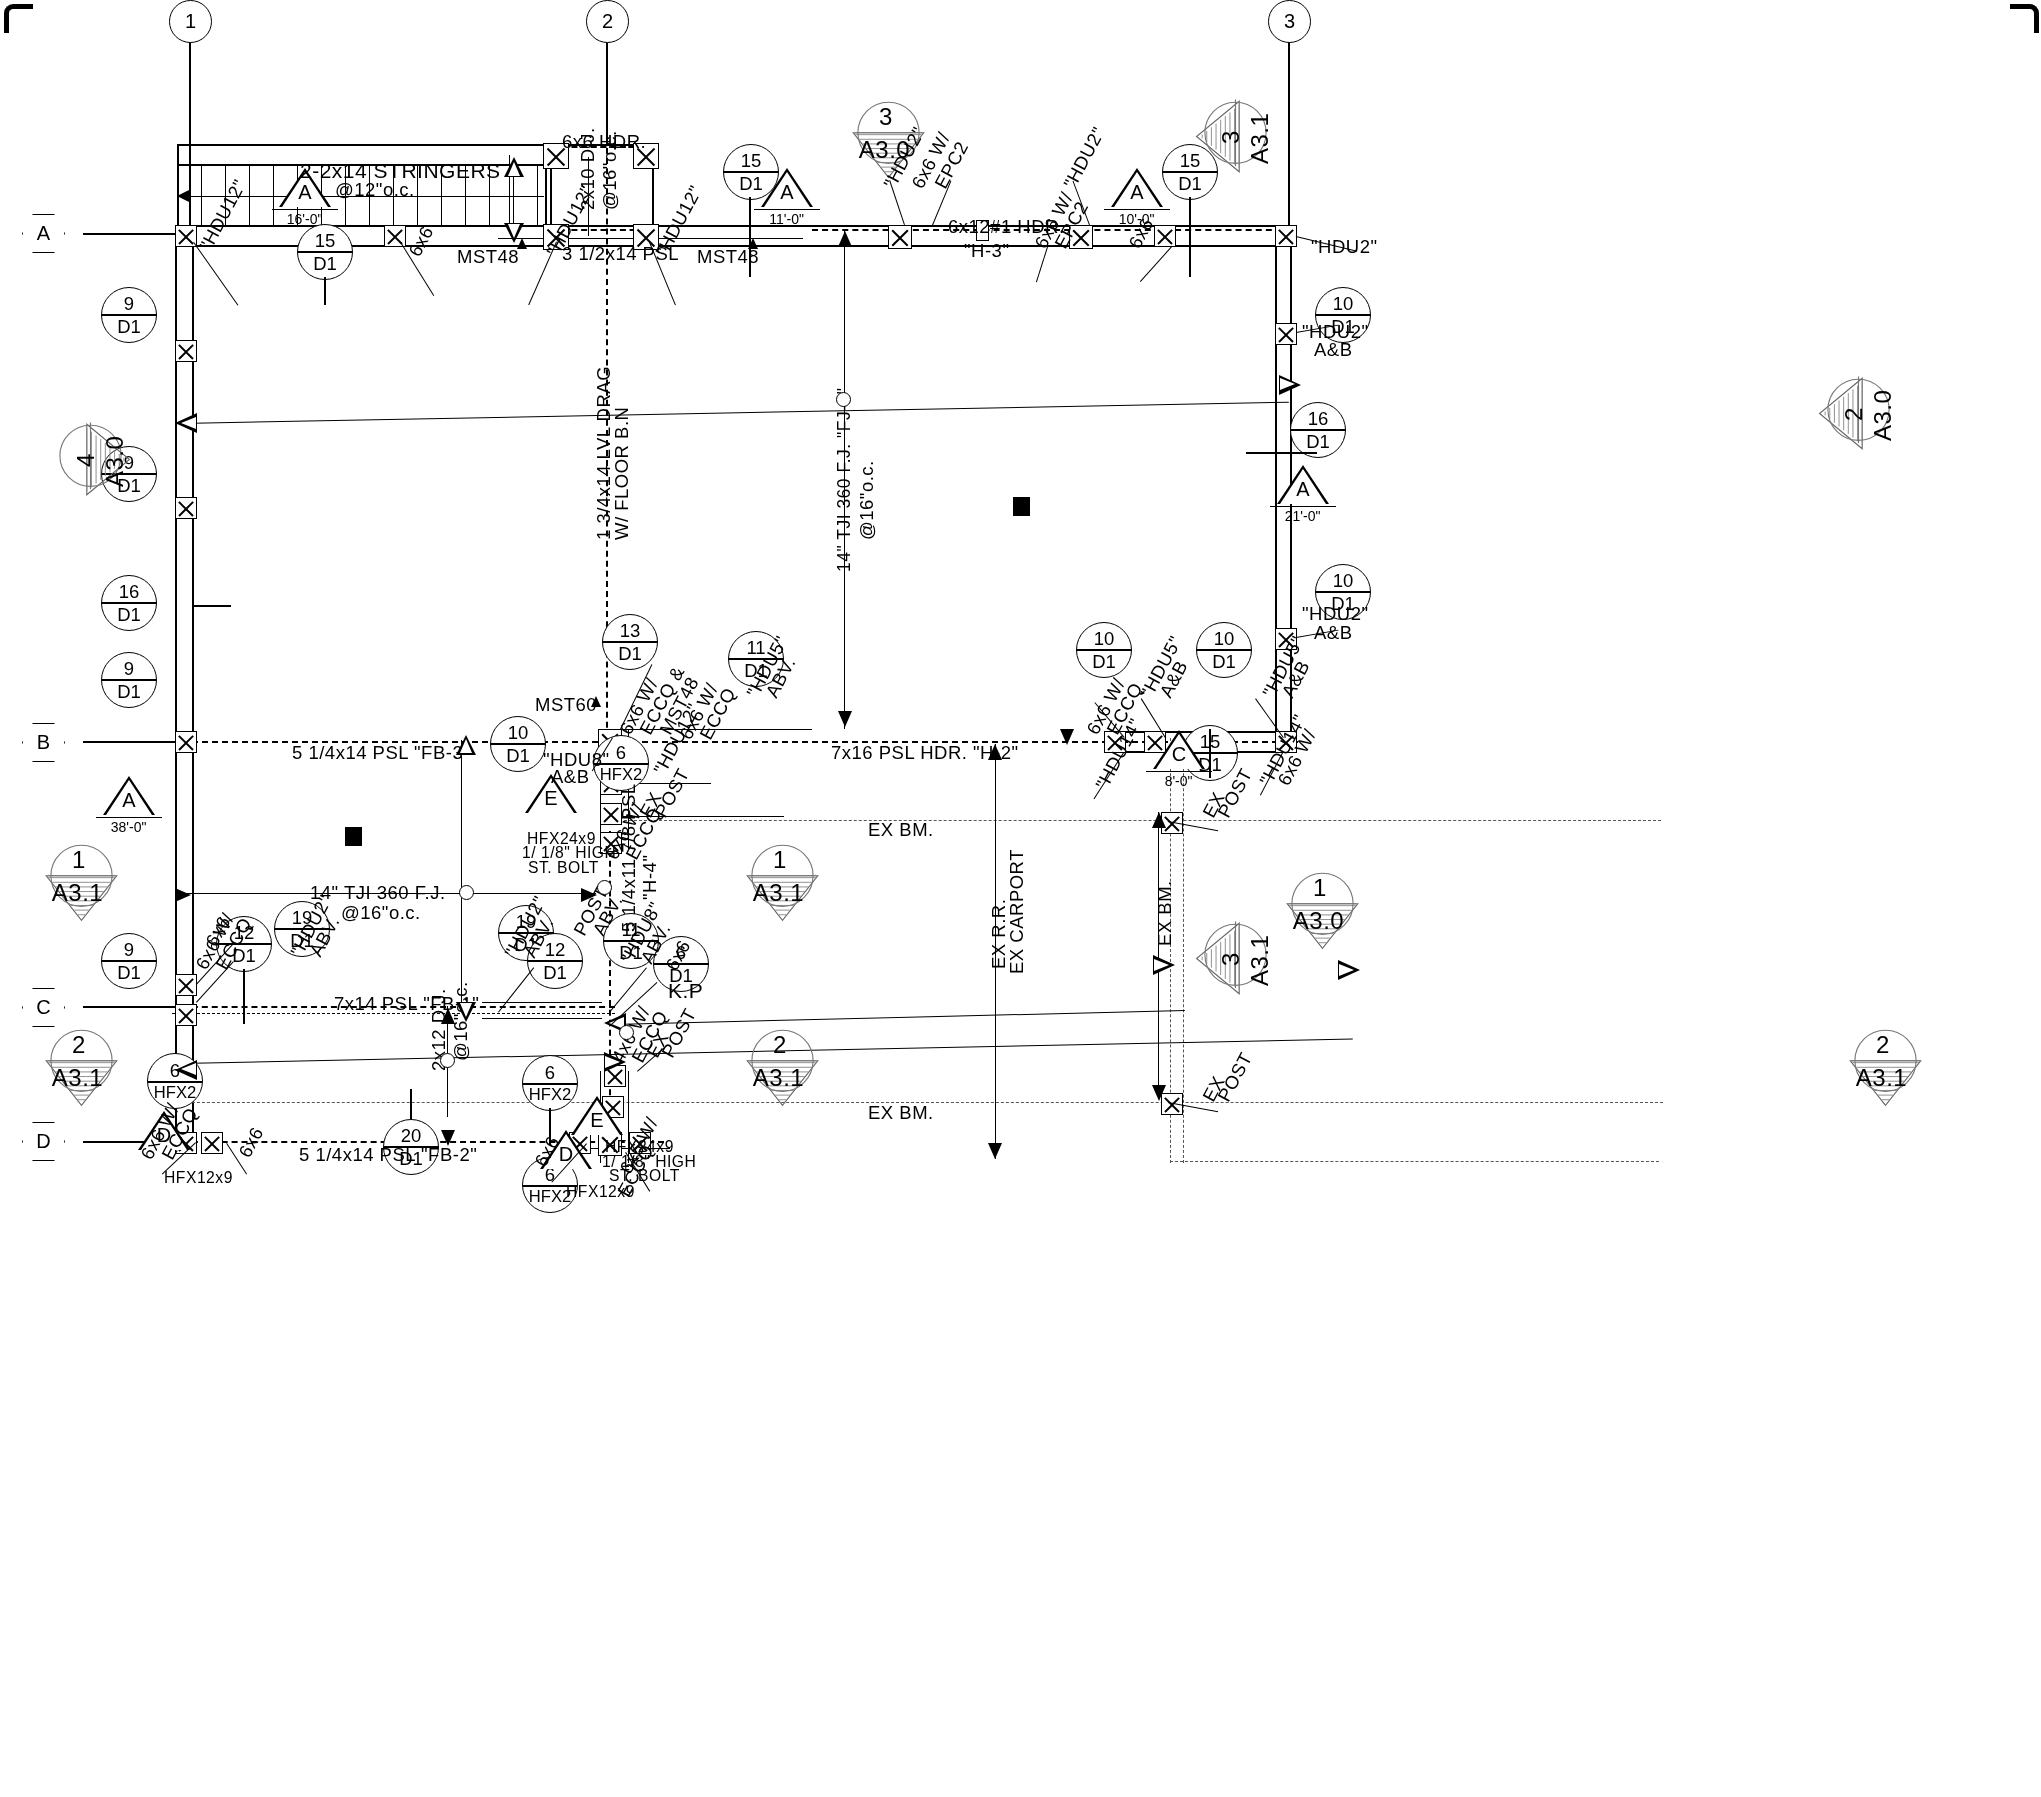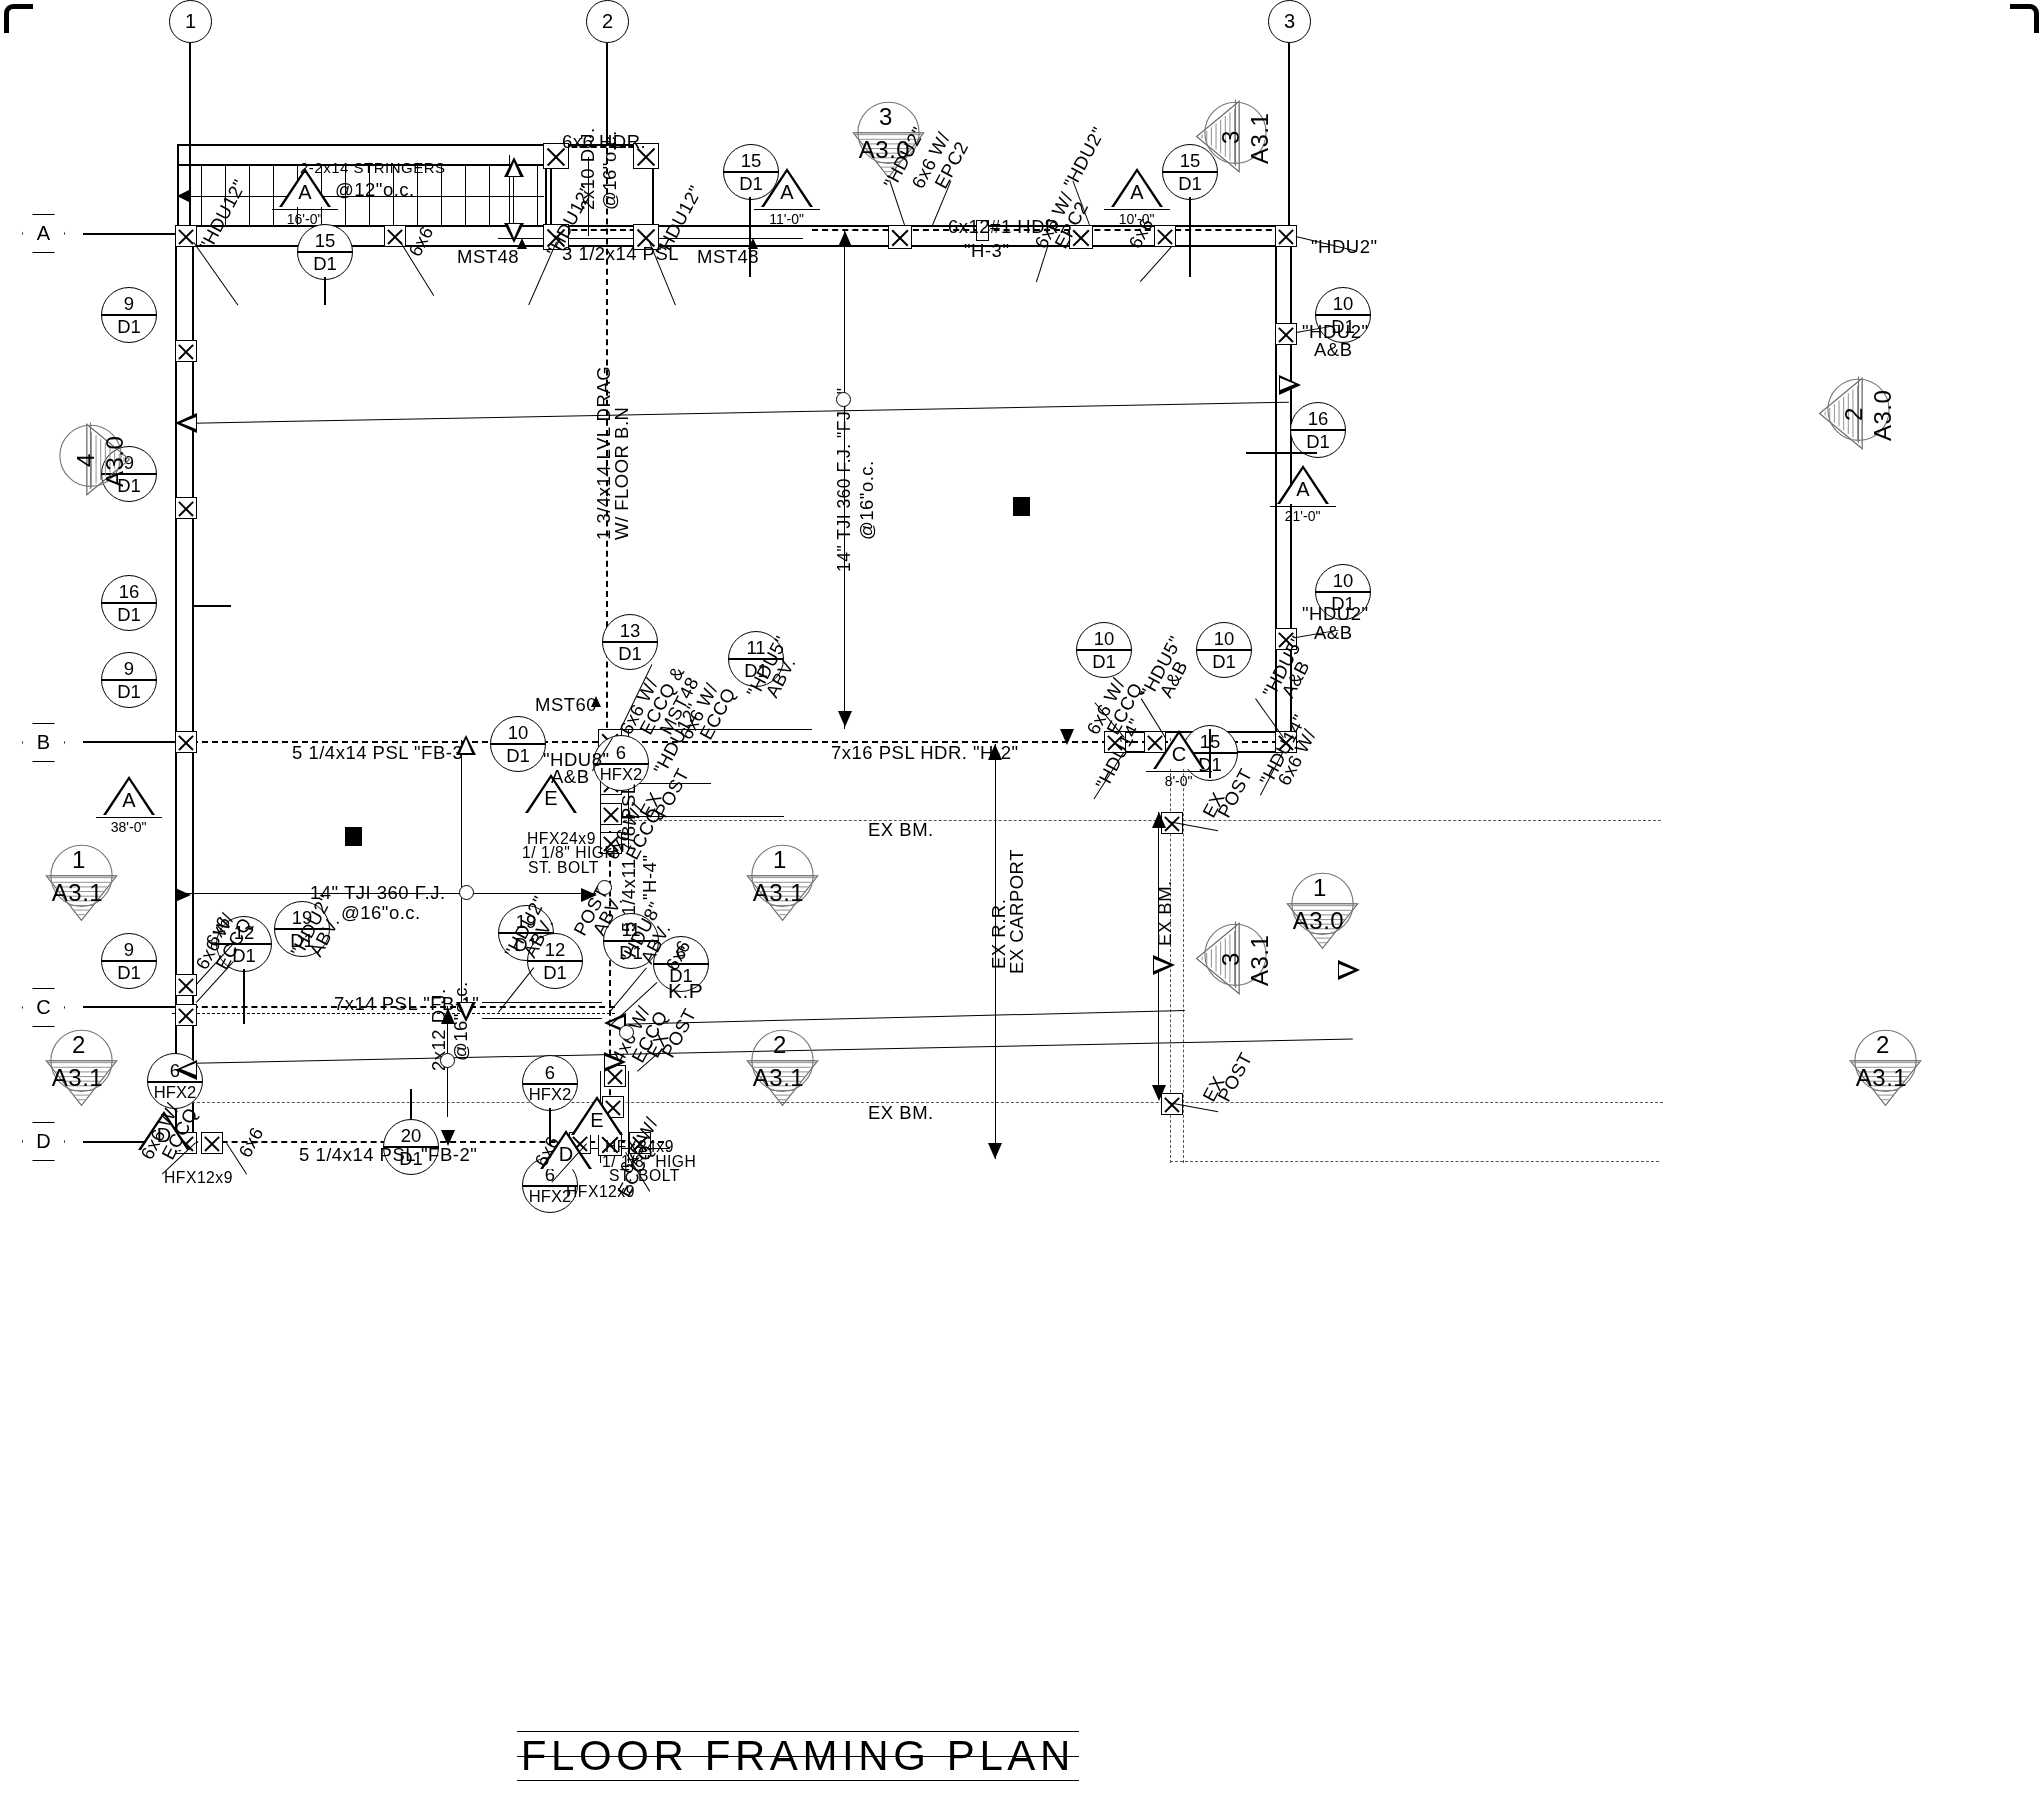--- a/index.html
+++ b/index.html
@@ -585,21 +585,21 @@
           <line x1="28" y1="66" x2="68" y2="66" stroke="#888" stroke-width="1"></line>
           <line x1="32" y1="71" x2="64" y2="71" stroke="#888" stroke-width="1"></line>
           <line x1="36" y1="76" x2="60" y2="76" stroke="#888" stroke-width="1"></line>
           <line x1="40" y1="81" x2="56" y2="81" stroke="#888" stroke-width="1"></line>
           <line x1="44" y1="86" x2="52" y2="86" stroke="#888" stroke-width="1"></line>
           <circle cx="48" cy="44" r="33" fill="none" stroke="#777" stroke-width="1.2"></circle>
           <line x1="12" y1="44" x2="84" y2="44" stroke="#777" stroke-width="1.2"></line>
         </svg><div class="txt" style="font-size: 24px; left: 35px; top: 13px;">2</div><div class="txt" style="font-size: 24px; left: 14.8px; top: 46px;">A3.1</div></div>
     </div>
   <div id="gen-labels">
-      <div class="txt" style="left: 300px; top: 160px; font-size: 15px;">2-2x14 STRINGERS</div>
+      <div class="txt" style="left: 300px; top: 160px; font-size: 21px;">2-2x14 STRINGERS</div>
       <div class="txt" style="left: 335px; top: 181px; font-size: 18.5px;">@12"o.c.</div>
       <div class="txt" style="left: 562px; top: 133px; font-size: 18.5px;">6x6 HDR.</div>
       <div class="txt" style="left: 579px; top: 210px; font-size: 18.5px; transform: rotate(-90deg);">2x10 D.J.</div>
       <div class="txt" style="left: 601px; top: 210px; font-size: 18.5px; transform: rotate(-90deg);">@16"o.c.</div>
       <div class="txt" style="left: 562px; top: 245px; font-size: 18.5px;">3 1/2x14 PSL</div>
       <div class="txt" style="left: 457px; top: 248px; font-size: 18.5px;">MST48</div>
       <div class="txt" style="left: 697px; top: 248px; font-size: 18.5px;">MST48</div>
       <div class="txt" style="left: 197px; top: 245px; font-size: 18.5px; transform: rotate(-62deg);">"HDU12"</div>
       <div class="txt" style="left: 406px; top: 251px; font-size: 18.5px; transform: rotate(-62deg);">6x6</div>
       <div class="txt" style="left: 544px; top: 251px; font-size: 18.5px; transform: rotate(-62deg);">"HDU12"</div>
@@ -693,21 +693,20 @@
       <div class="txt" style="font-size: 15.7px; left: 527px; top: 831px;">HFX24x9</div>
       <div class="txt" style="font-size: 15.7px; left: 522px; top: 845px;">1/ 1/8" HIGH</div>
       <div class="txt" style="font-size: 15.7px; left: 528px; top: 860px;">ST. BOLT</div>
       <div class="txt" style="font-size: 15.7px; left: 605px; top: 1139px;">HFX24x9</div>
       <div class="txt" style="font-size: 15.7px; left: 602px; top: 1154px;">1/ 1/8" HIGH</div>
       <div class="txt" style="font-size: 15.7px; left: 609px; top: 1168px;">ST. BOLT</div>
       <div class="txt" style="font-size: 15.7px; left: 164px; top: 1170px;">HFX12x9</div>
       <div class="txt" style="font-size: 15.7px; left: 566px; top: 1184px;">HFX12x9</div>
     </div>
 
-  <div id="title" style="left:517px;top:1731px;">FLOOR FRAMING PLAN</div>
 
 <div style="position: absolute; left: 175px; top: 413px; width: 0px; height: 0px; border-top: 10px solid transparent; border-bottom: 10px solid transparent; border-right: 22px solid rgb(0, 0, 0);"></div>
     <div style="position: absolute; width: 0px; height: 0px; left: 181px; top: 417px; border-top: 6.5px solid transparent; border-bottom: 6.5px solid transparent; border-right: 15.7px solid rgb(255, 255, 255);"></div>
     <div style="position: absolute; left: 1279px; top: 375px; width: 0px; height: 0px; border-top: 10px solid transparent; border-bottom: 10px solid transparent; border-left: 22px solid rgb(0, 0, 0);"></div>
     <div style="position: absolute; width: 0px; height: 0px; left: 1280px; top: 378px; border-top: 6.5px solid transparent; border-bottom: 6.5px solid transparent; border-left: 15.7px solid rgb(255, 255, 255);"></div>
     <div style="position: absolute; left: 175px; top: 1060px; width: 0px; height: 0px; border-top: 10px solid transparent; border-bottom: 10px solid transparent; border-right: 22px solid rgb(0, 0, 0);"></div>
     <div style="position: absolute; width: 0px; height: 0px; left: 181px; top: 1063px; border-top: 6.5px solid transparent; border-bottom: 6.5px solid transparent; border-right: 15.7px solid rgb(255, 255, 255);"></div>
     <div style="position: absolute; left: 1338px; top: 960px; width: 0px; height: 0px; border-top: 10px solid transparent; border-bottom: 10px solid transparent; border-left: 22px solid rgb(0, 0, 0);"></div>
     <div style="position: absolute; width: 0px; height: 0px; left: 1339px; top: 964px; border-top: 6.5px solid transparent; border-bottom: 6.5px solid transparent; border-left: 15.7px solid rgb(255, 255, 255);"></div>
     <div style="position: absolute; left: 604px; top: 1013px; width: 0px; height: 0px; border-top: 10px solid transparent; border-bottom: 10px solid transparent; border-right: 22px solid rgb(0, 0, 0);"></div>

